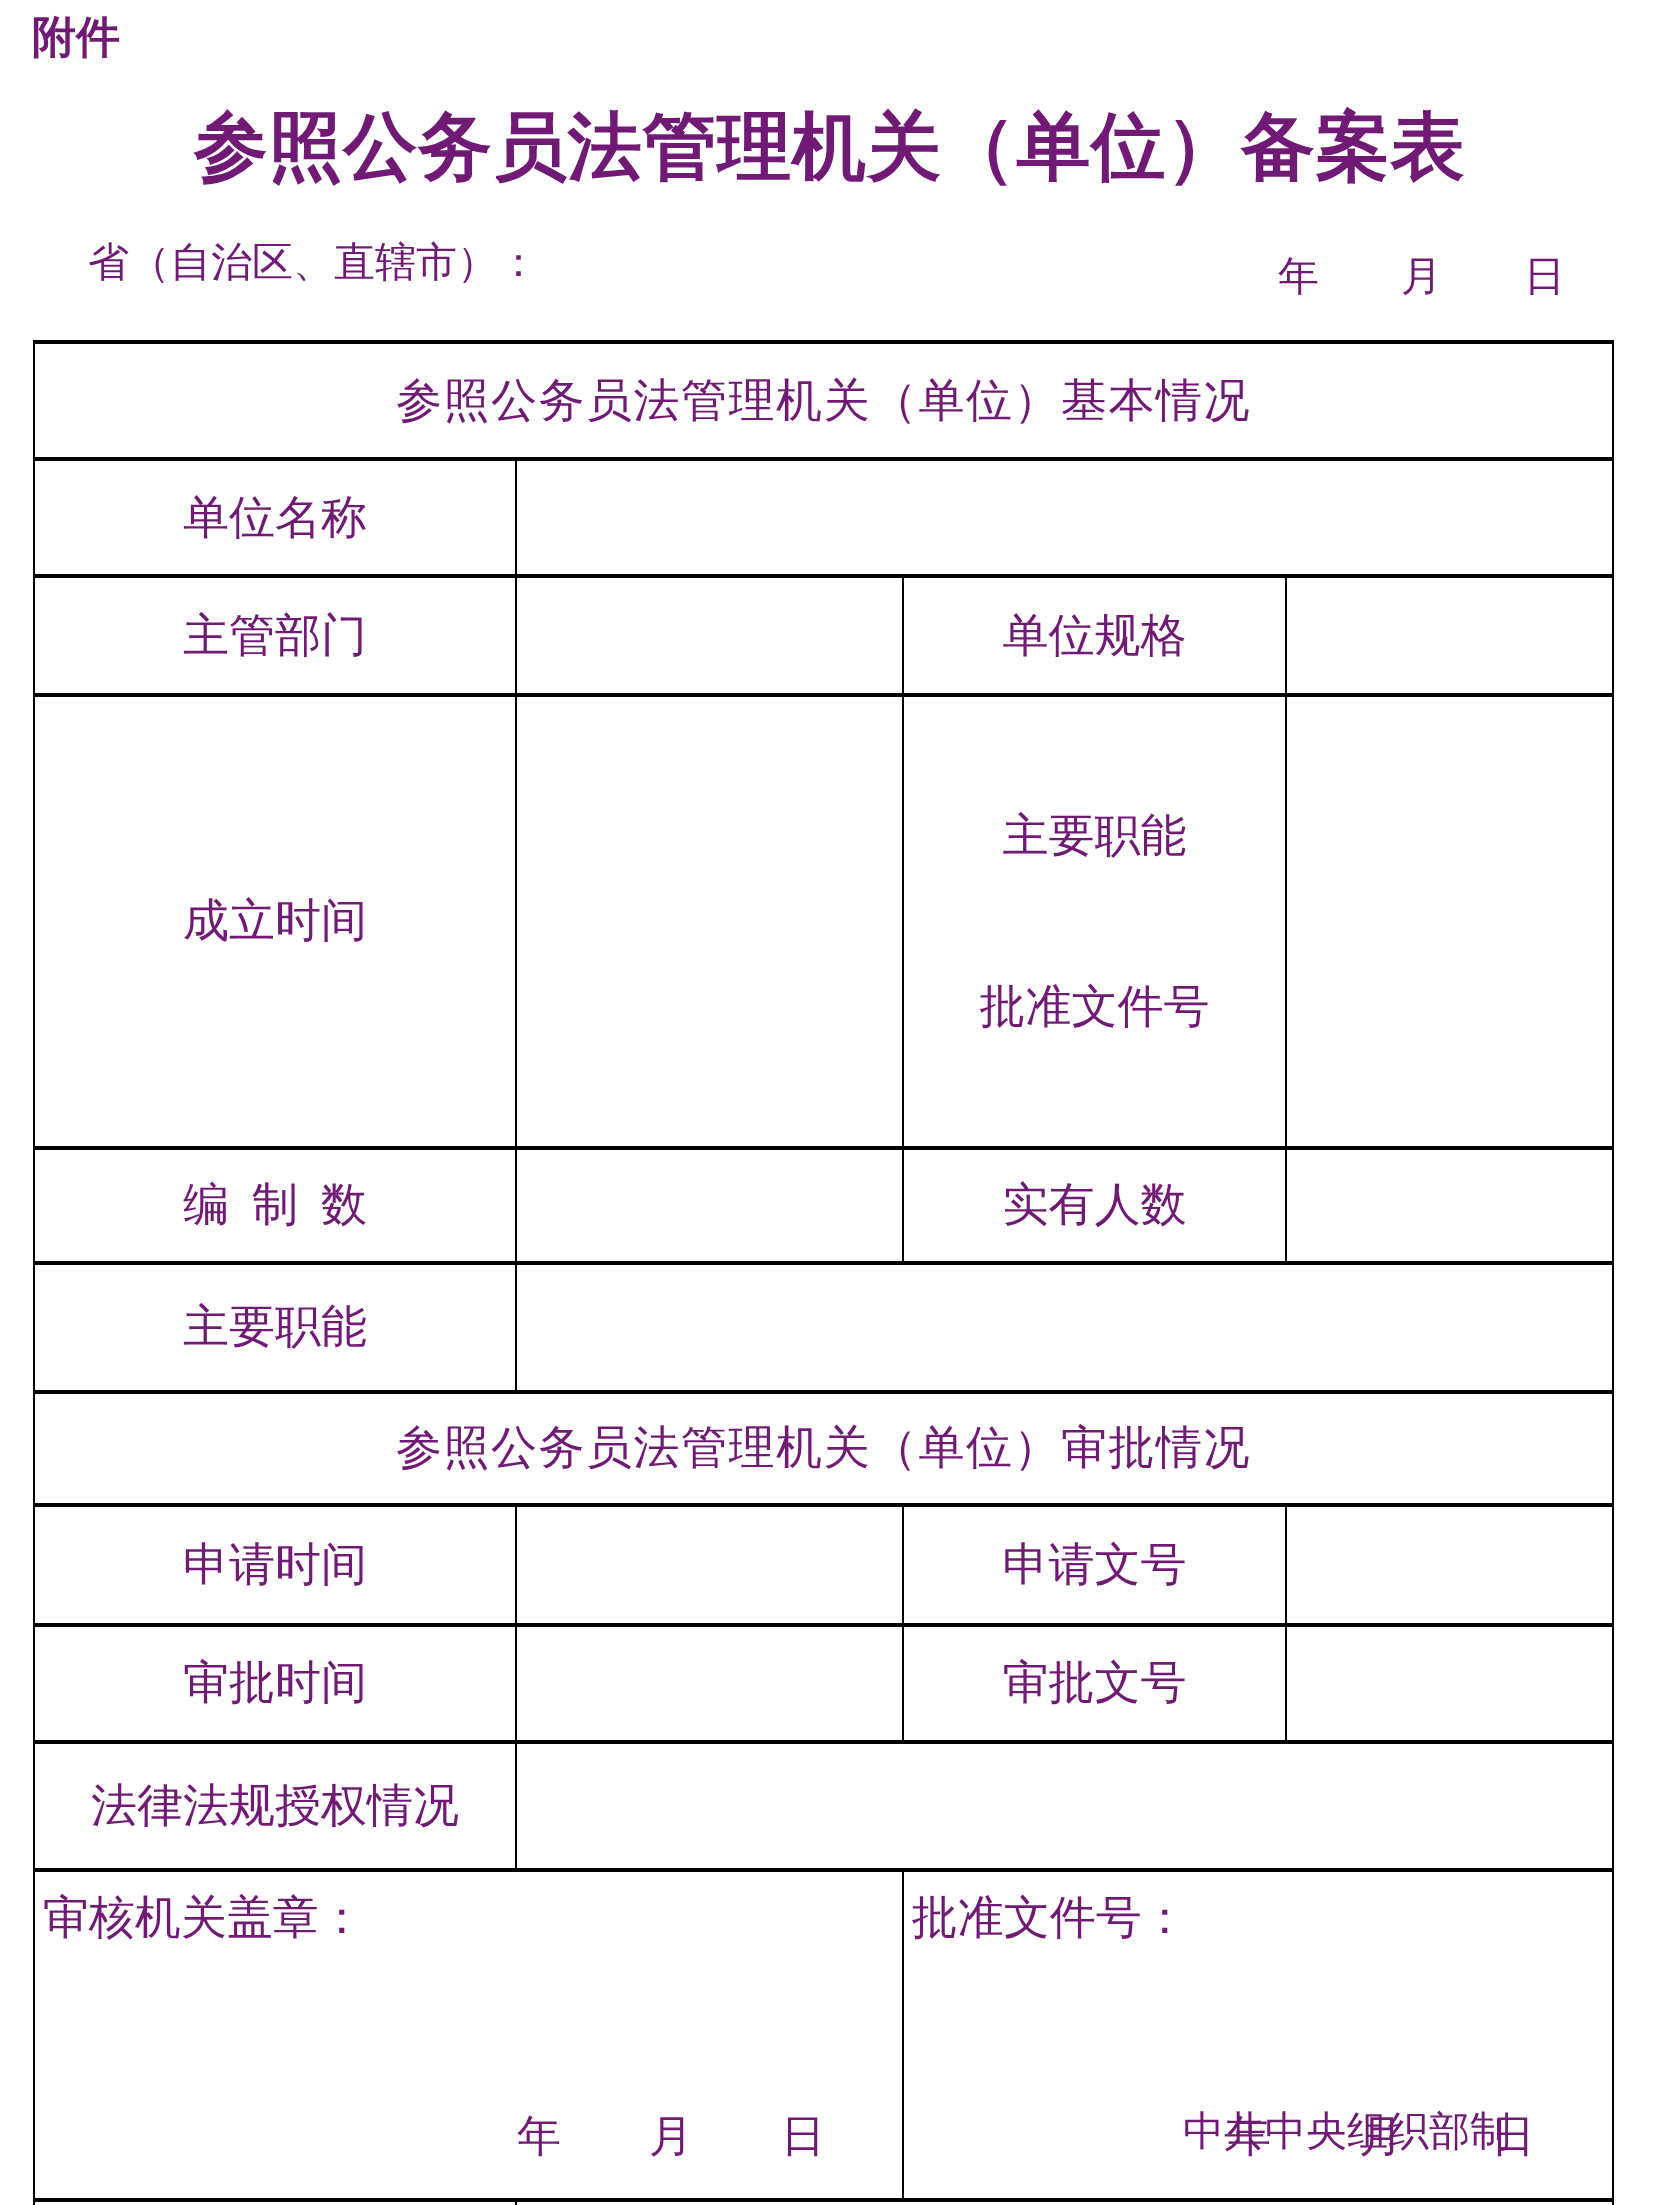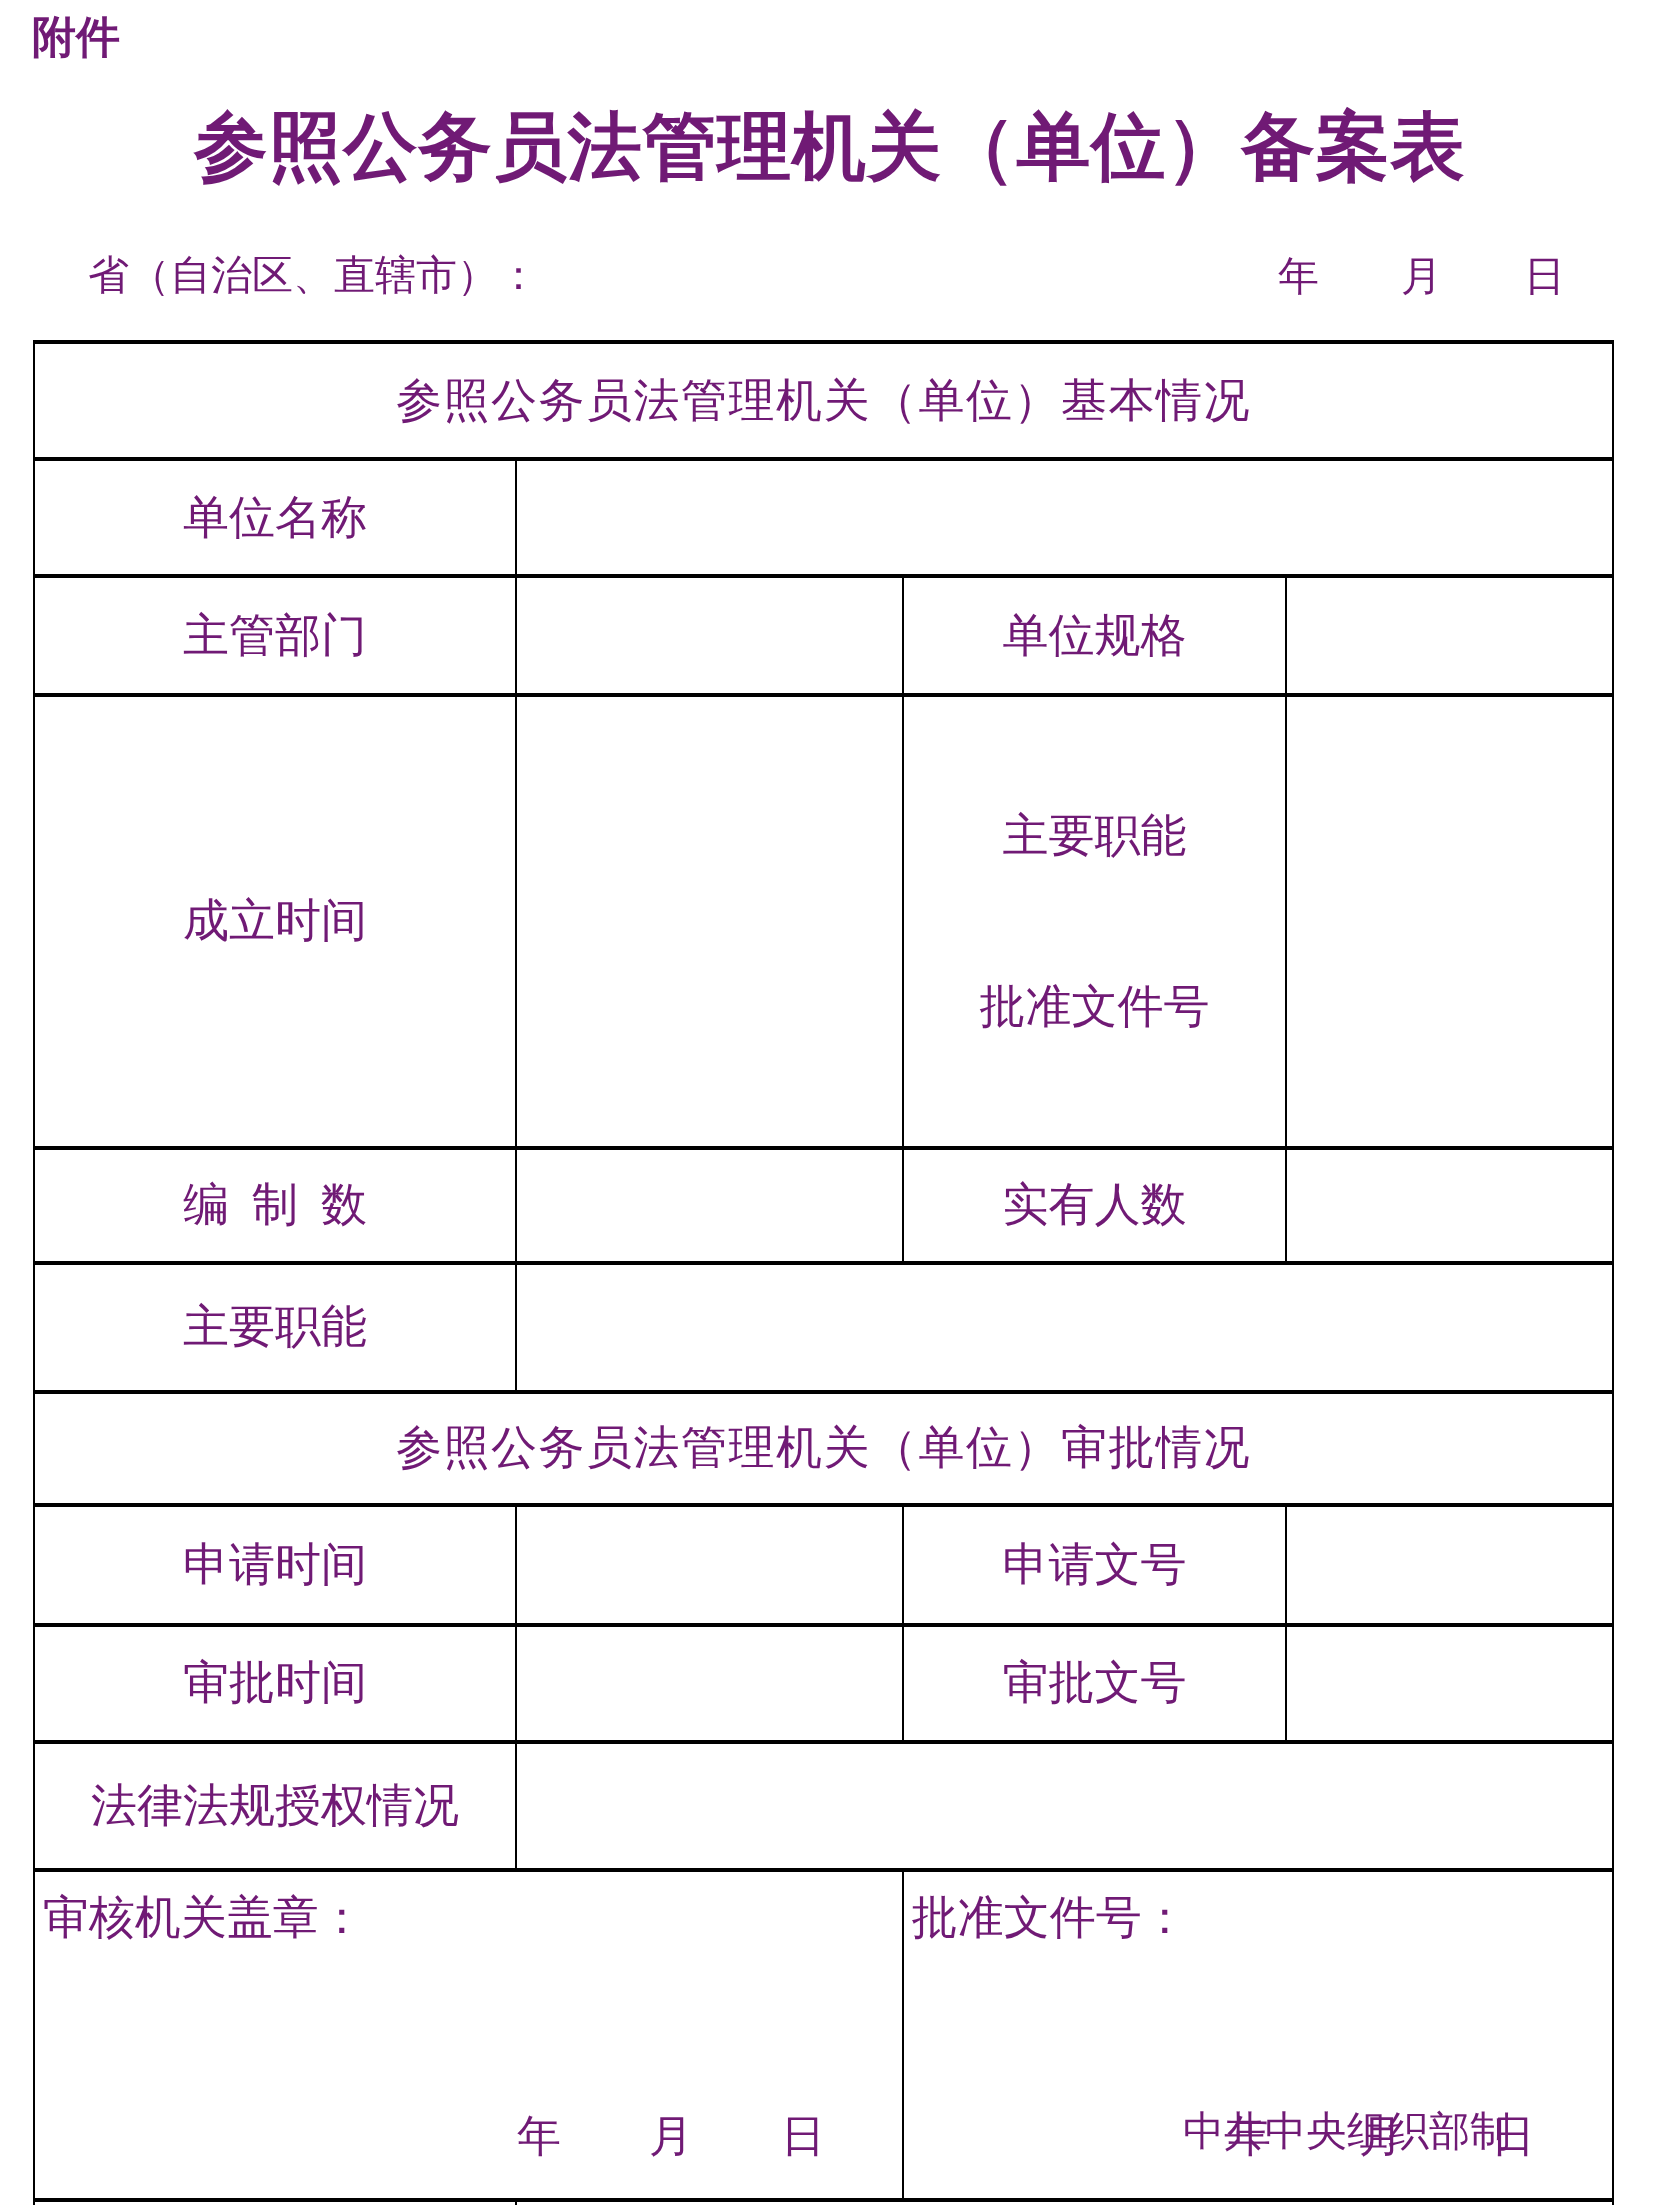--- a/index.html
+++ b/index.html
@@ -17,21 +17,21 @@
     font-family:"Liberation Sans","DejaVu Sans",sans-serif;
   }
   .title {
     position:absolute; left:0; right:0; top:98px;
     text-align:center;
     font-size:74px; font-weight:bold;
     letter-spacing:0.8px;
     margin-left:6px;
   }
   .province {
-    position:absolute; left:88px; top:248px;
+    position:absolute; left:88px; top:235px;
     font-size:41px;
   }
   .hdate {
     position:absolute; right:88px; top:249px;
     font-size:41px; white-space:pre-wrap;
   }
   table.form {
     position:absolute; left:33px; top:340px;
     width:1580px;
     border-collapse:collapse; table-layout:fixed;

